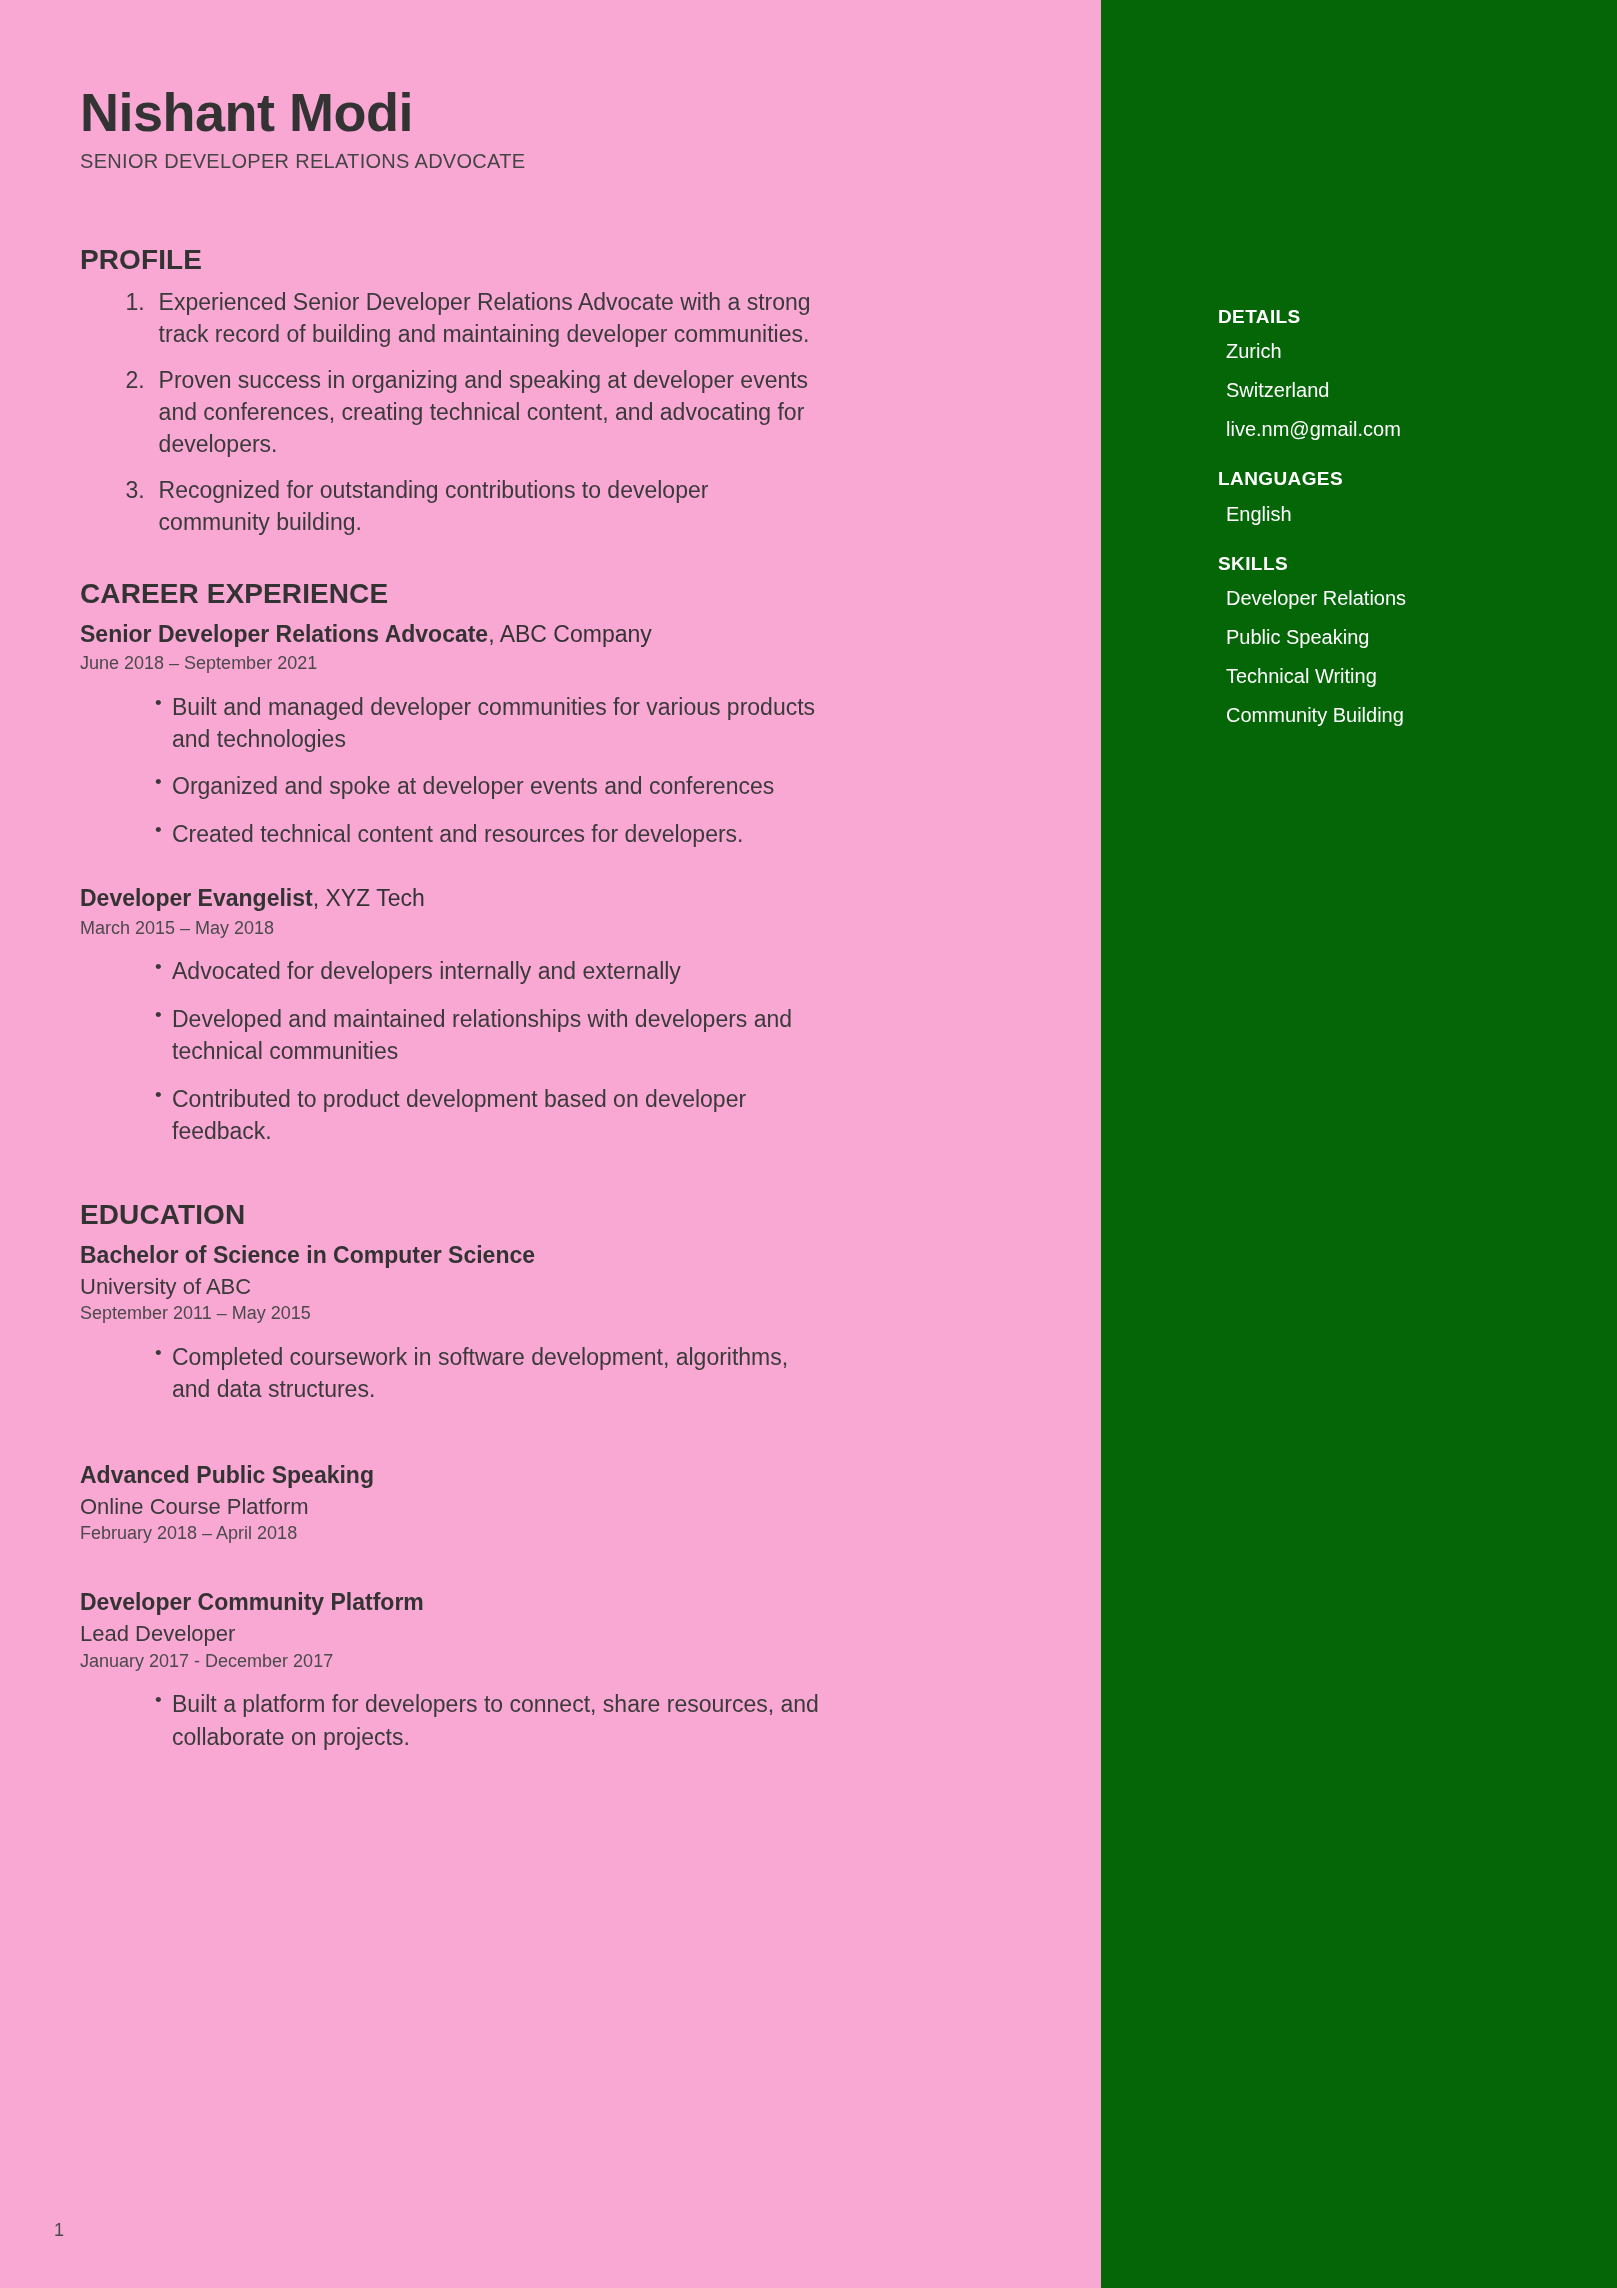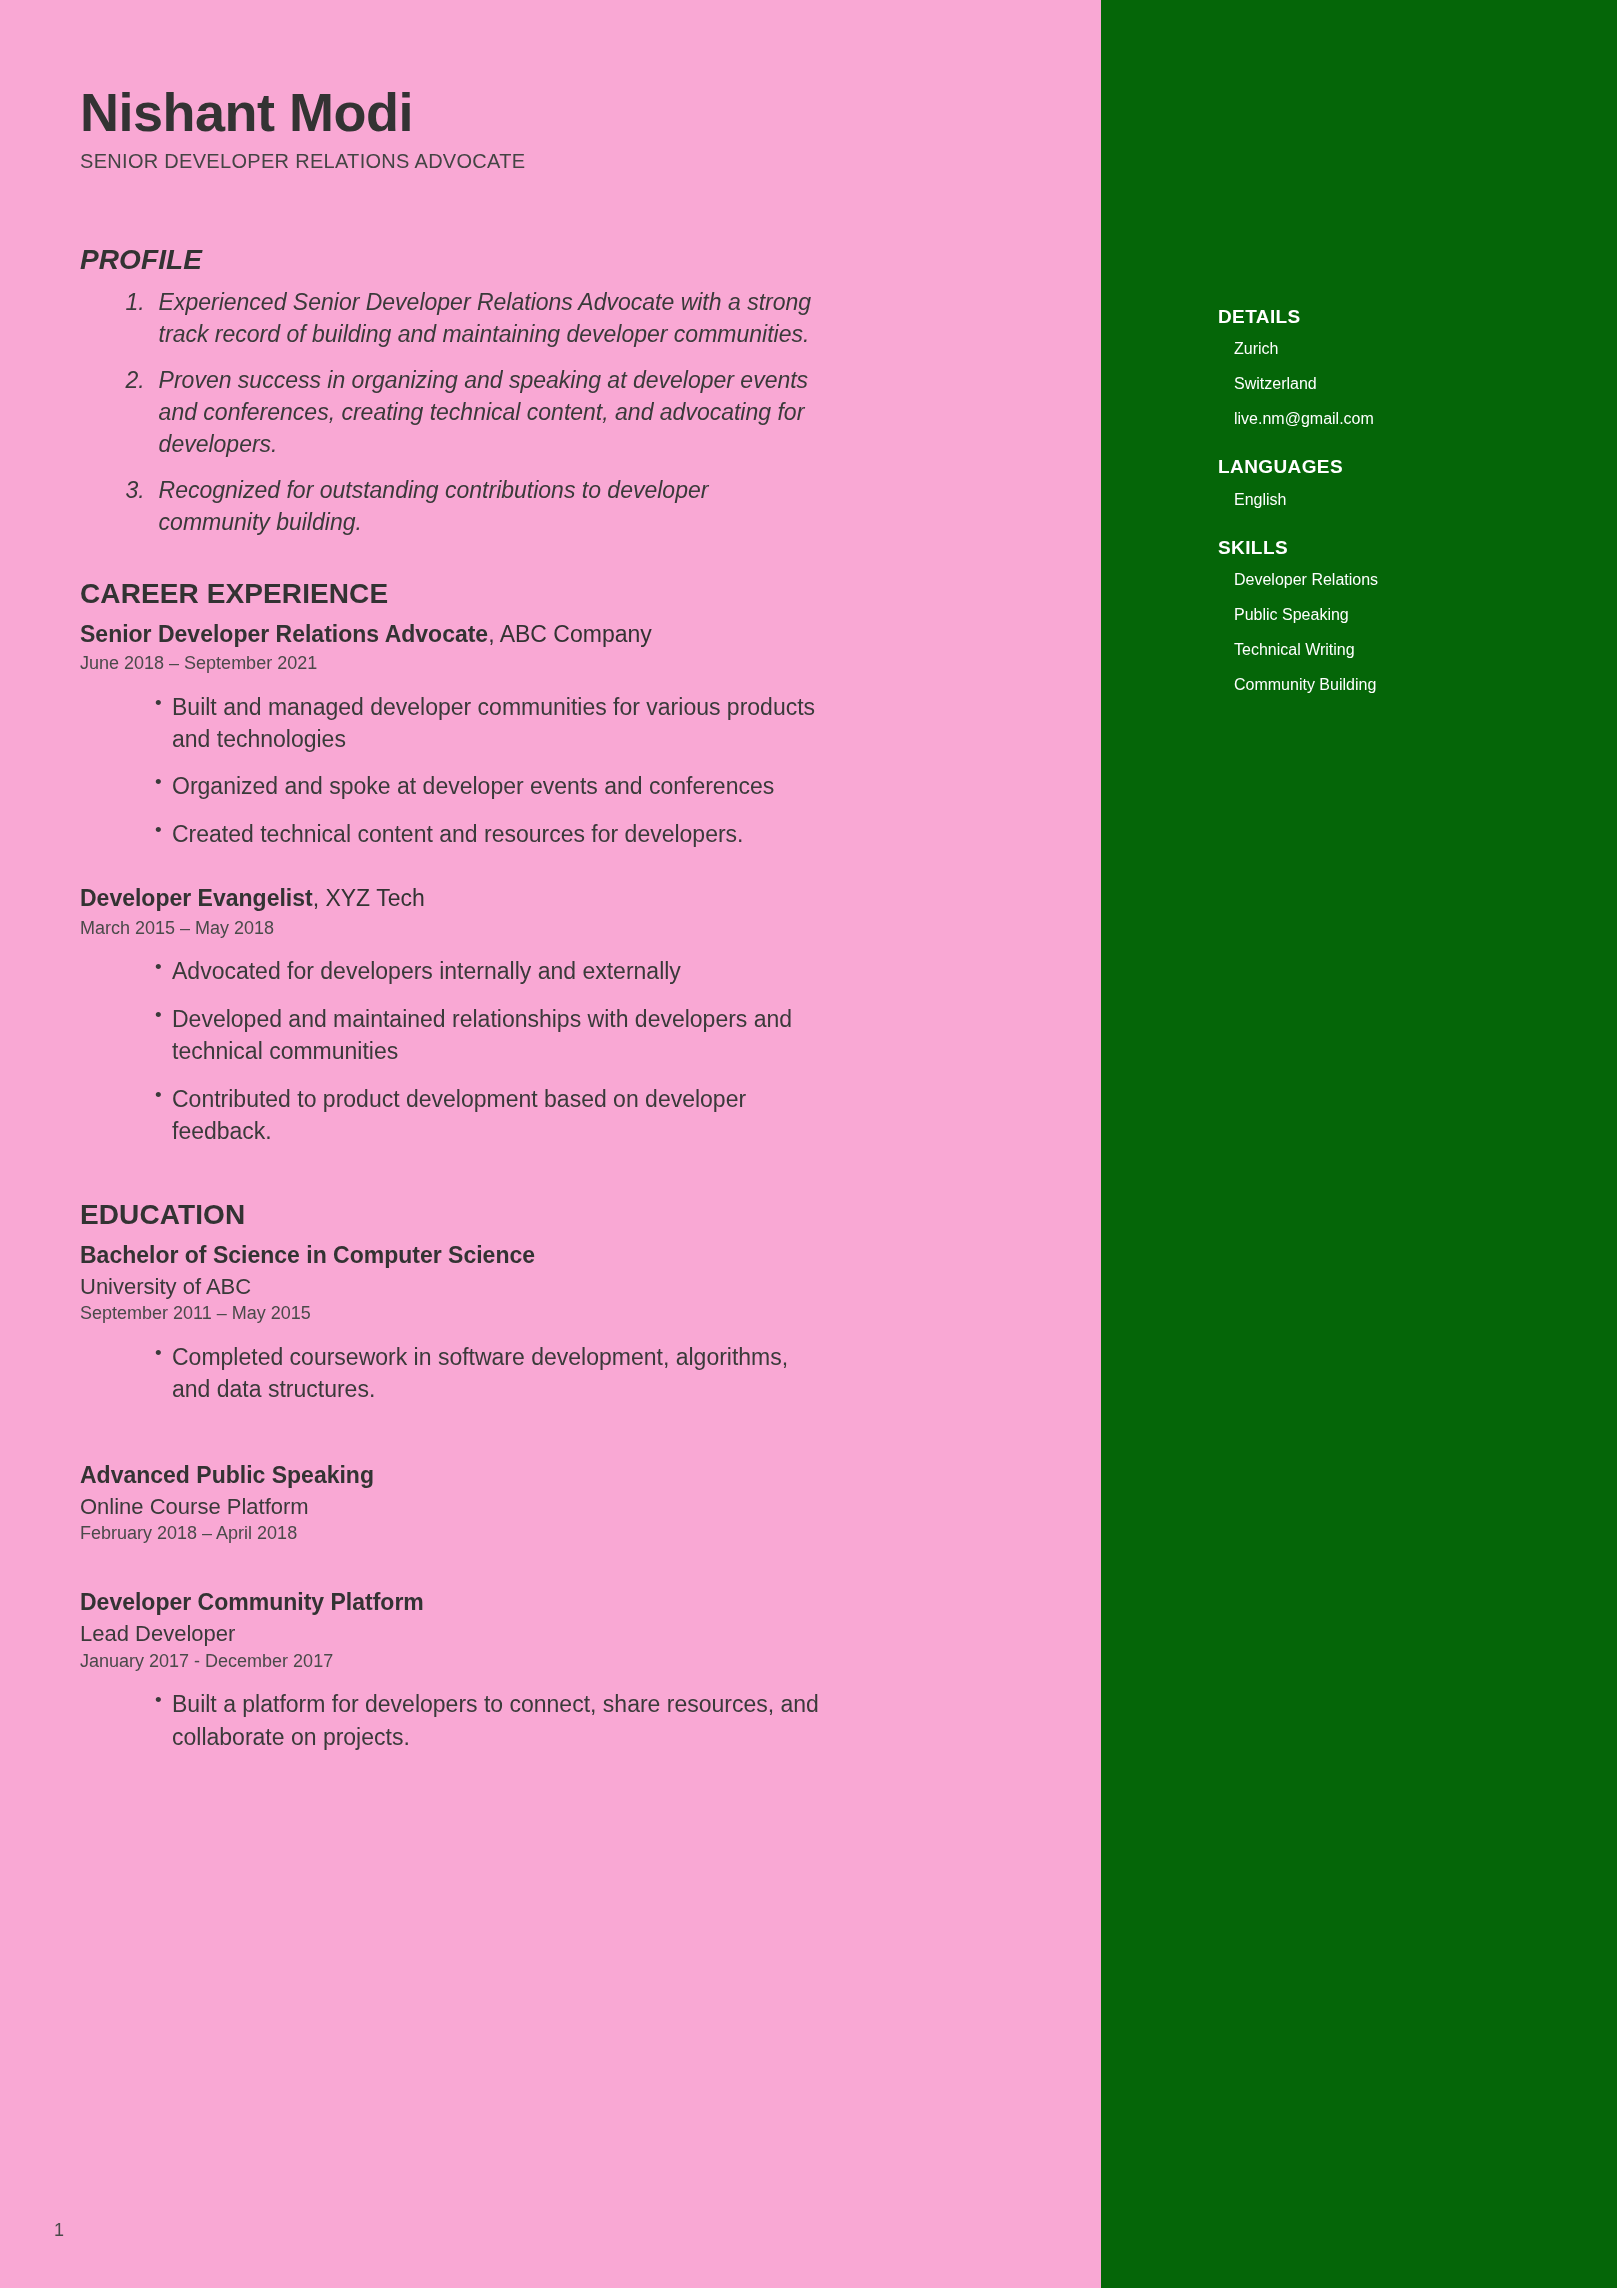--- a/index.html
+++ b/index.html
@@ -29,24 +29,24 @@
   }
   .side-heading {
     color: #ffffff;
     font-size: 19px;
     font-weight: bold;
     letter-spacing: 0.4px;
     margin: 0 0 13.4px 0;
   }
   .side-item {
     color: #ffffff;
-    font-size: 16px;
+    font-size: 20px;
     font-weight: normal;
     line-height: 1.0;
-    margin: 0 0 19px 16px;
+    margin: 0 0 19px 8px;
   }
   .side-block { margin-bottom: 29px; }
   .side-block.skills { margin-top: 5.7px; }
   .side-block.languages { margin-top: 0px; }
 
   
   .main {
     position: absolute;
     top: 0;
     left: 0;
@@ -71,21 +71,21 @@
   }
 
   .section { margin-top: 0; }
   .section-title {
     font-size: 28px;
     font-weight: bold;
     color: #333333;
     letter-spacing: 0.1px;
     margin: 0 0 9.6px 0;
   }
-  #sec-profile { margin-top: 71px; font-style: italic; }
+  #sec-profile { margin-top: 71px; }
   #sec-career  { margin-top: 40px; }
   #sec-education { margin-top: 52px; }
   #sec-courses { margin-top: 55px; }
   #sec-projects { margin-top: 42px; }
 
   
   ol.num-list {
     margin: 0;
     padding: 0 0 0 71px;
     list-style: decimal;

